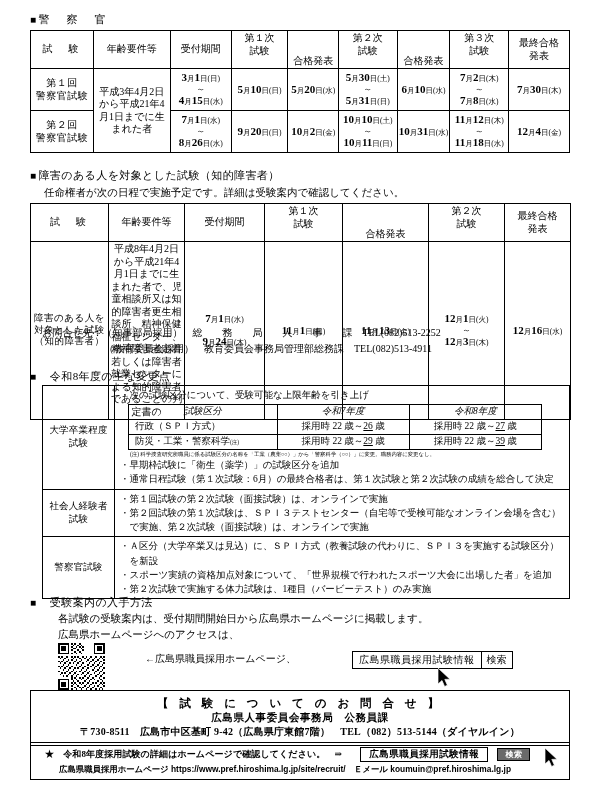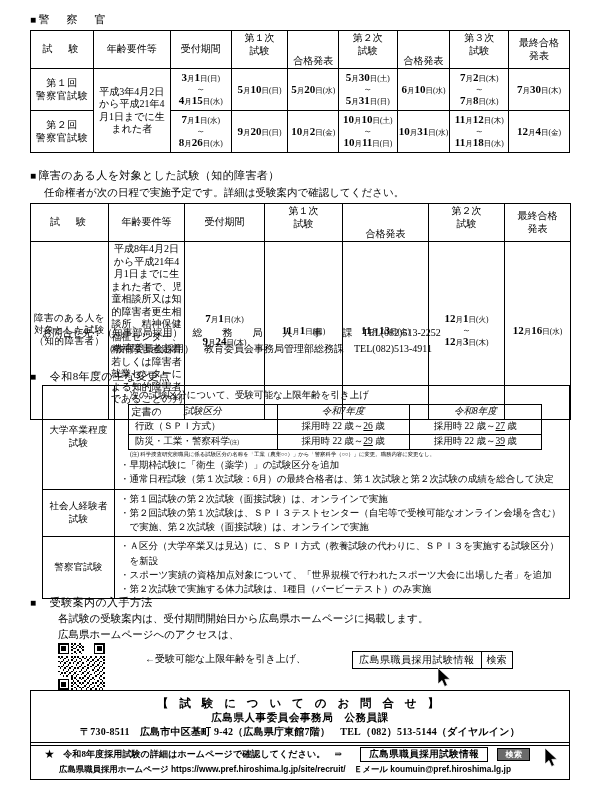--- a/index.html
+++ b/index.html
@@ -567,21 +567,21 @@
           <rect x="14" y="28" width="1" height="1"></rect>
         <rect x="17" y="28" width="1" height="1"></rect>
           <rect x="20" y="28" width="1" height="1"></rect>
           <rect x="23" y="28" width="1" height="1"></rect>
         <rect x="25" y="28" width="1" height="1"></rect>
           <rect x="27" y="28" width="1" height="1"></rect>
       </g>
     </svg>
   </div>
 
-  <div style="position:absolute;left:145px;top:652px;font-size:10px;">←受験可能な上限年齢を引き上げ、</div>
+  <div style="position:absolute;left:145px;top:652px;font-size:10px;">←広島県職員採用ホームページ、</div>
 
   <div style="position:absolute;left:352px;top:650px;">
     <span class="searchbox">広島県職員採用試験情報</span><span class="searchbtn">検索</span>
   </div>
 
   <div class="bbox" style="position:absolute;left:30px;top:690px;width:538px;padding:5px 0 6px 0;">
     <div class="bt-title">【 試 験 に つ い て の お 問 合 せ 】</div>
     <div class="bt-l2">広島県人事委員会事務局　公務員課</div>
     <div class="bt-l3">〒730-8511　広島市中区基町 9-42（広島県庁東館7階）　TEL（082）513-5144（ダイヤルイン）</div>
   </div>

